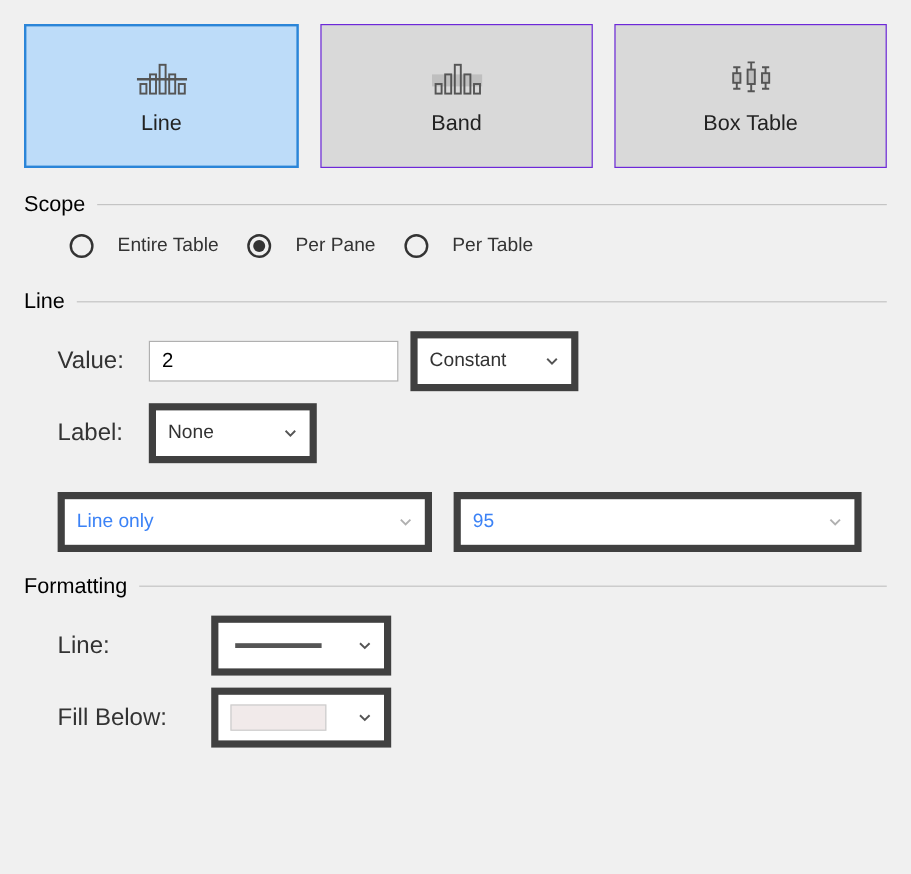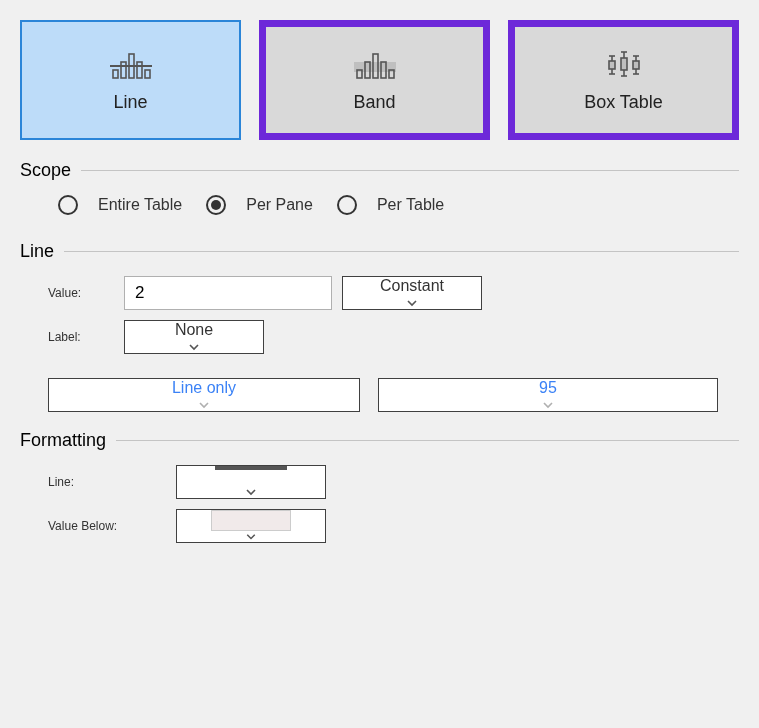--- a/index.html
+++ b/index.html
@@ -14,21 +14,21 @@
     color: #333;
   }
   .tab-row {
     display: flex;
     gap: 18px;
     margin-bottom: 20px;
   }
   .tab {
     flex: 1;
     height: 120px;
-    border: 7px solid #6d28d9;
+    border: 1px solid #6d28d9;
     background: #d9d9d9;
     display: flex;
     flex-direction: column;
     align-items: center;
     justify-content: center;
     cursor: pointer;
     gap: 10px;
   }
   .tab.selected {
     background: #bddcf9;
@@ -94,41 +94,40 @@
   }
   .radio-dot {
     width: 10px;
     height:10px;
     border-radius:50%;
     background:#333;
   }
   .field-label {
     width: 66px;
     text-align: left;
-    font-size: 12px;
+    font-size: 20px;
   }
   .field-label.wide { width: 118px; }
   .text-input {
     height: 34px;
     border: 1px solid #b0b0b0;
     background: #fff;
     padding: 0 10px;
     font-size: 17px;
     outline: none;
   }
   .dropdown {
-    height: 34px;
-    border: 1px solid #404040;
+    height: 50px;
+    border: 6px solid #404040;
     background: #fff;
     display: flex;
     align-items: center;
     justify-content: space-between;
     padding: 0 10px;
     cursor: pointer;
-    flex-direction: column;
   }
   .dropdown.disabled {
     color: #3b82f6;
     cursor: default;
   }
   .chevron {
     width: 12px;
     height: 12px;
   }
   .muted-row {
@@ -289,21 +288,21 @@
           <span class="line-swatch-bar"></span>
         </span>
       <svg class="chevron" viewBox="0 0 12 12">
           <path d="M2 4 L6 8 L10 4" fill="none" stroke="#555" stroke-width="1.6"></path>
         </svg>
     </div>
   </div>
 
 
   <div class="row">
-    <span class="field-label wide">Value Below:</span>
+    <span class="field-label wide">Fill Below:</span>
     <div class="dropdown" style="width:150px">
       <span class="swatch" style="background:#f1eaea"></span>
       <svg class="chevron" viewBox="0 0 12 12">
           <path d="M2 4 L6 8 L10 4" fill="none" stroke="#555" stroke-width="1.6"></path>
         </svg>
     </div>
   </div>
 </div>
 
 </body></html>

